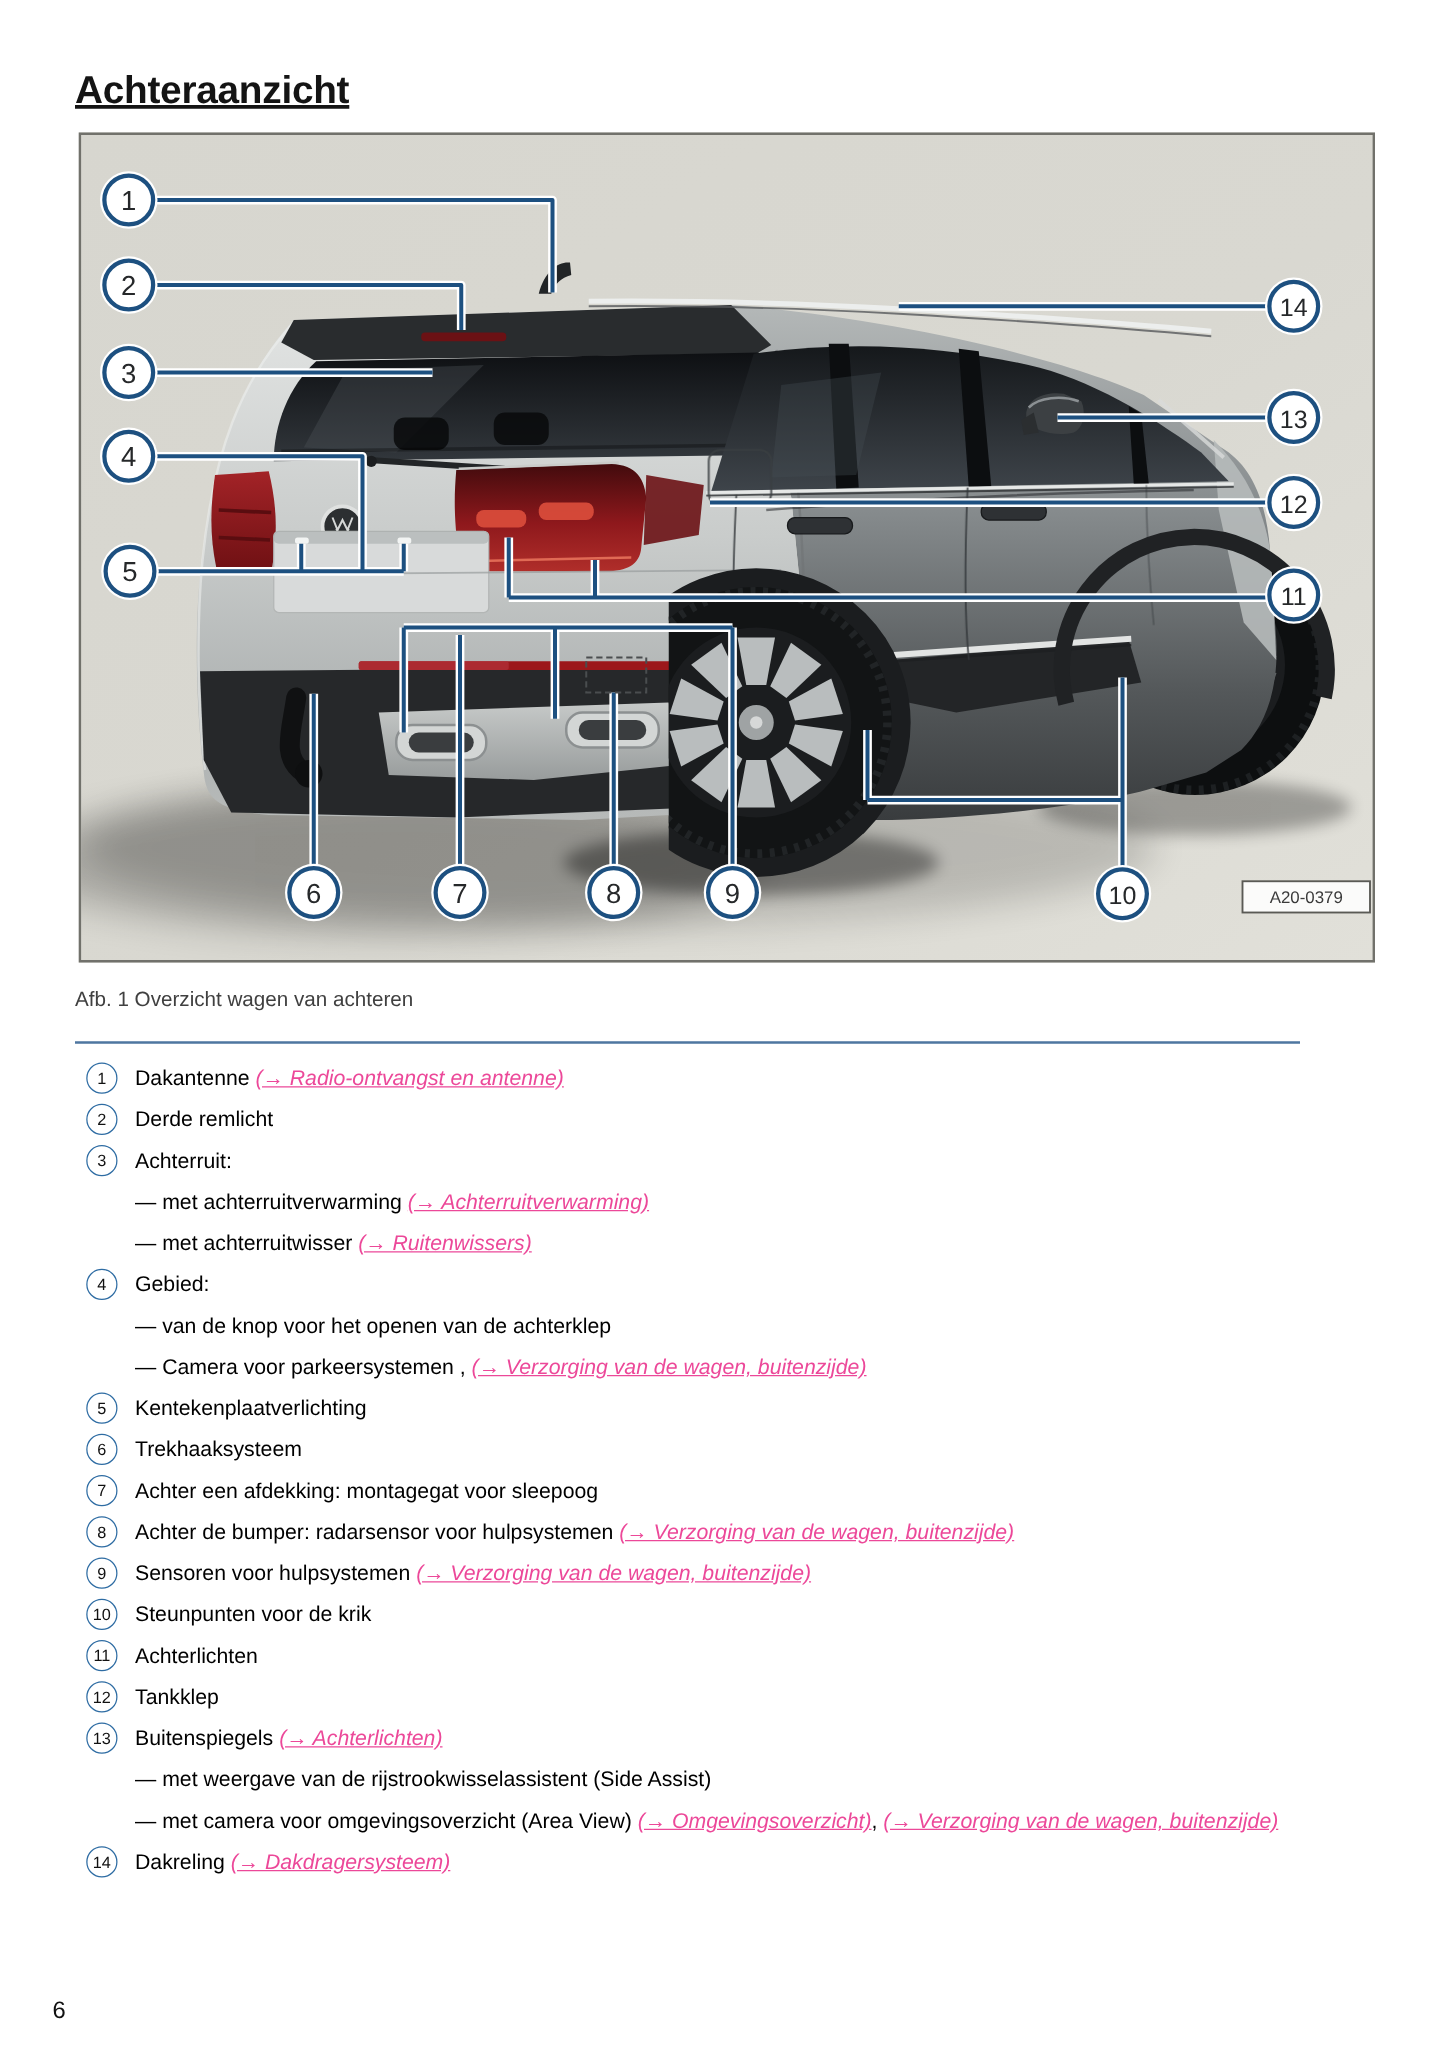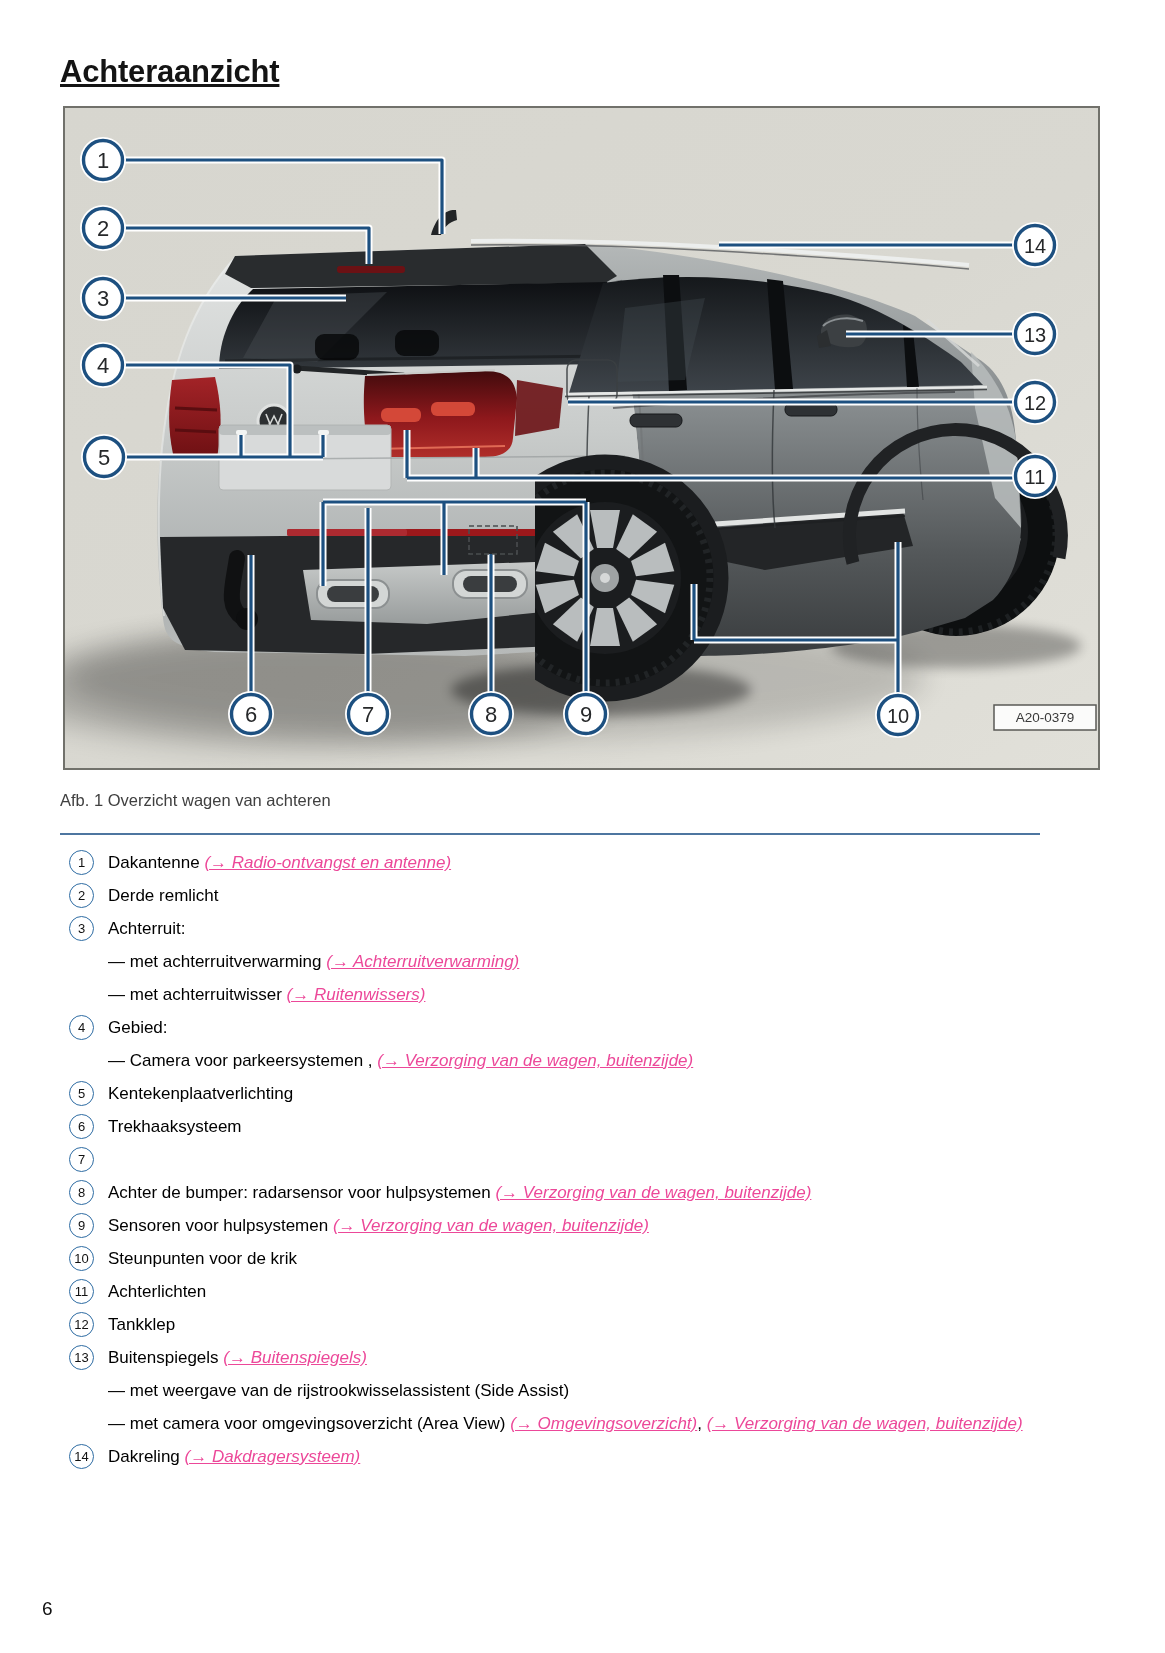--- a/index.html
+++ b/index.html
@@ -369,34 +369,36 @@
     <span class="lg-circ">3</span>
     <span class="lg-text">Achterruit:</span>
   </div>
   <div class="lg-sub"><span>— met achterruitverwarming </span><span class="xref">(→ Achterruitverwarming)</span></div>
   <div class="lg-sub"><span>— met achterruitwisser </span><span class="xref">(→ Ruitenwissers)</span></div>
 
   <div class="lg-row mt">
     <span class="lg-circ">4</span>
     <span class="lg-text">Gebied:</span>
   </div>
+  <div class="lg-sub"><span>— van de knop voor het openen van de achterklep</span></div>
   <div class="lg-sub"><span>— Camera voor parkeersystemen , </span><span class="xref">(→ Verzorging van de wagen, buitenzijde)</span></div>
 
   <div class="lg-row mt">
     <span class="lg-circ">5</span>
     <span class="lg-text">Kentekenplaatverlichting</span>
   </div>
 
   <div class="lg-row">
     <span class="lg-circ">6</span>
     <span class="lg-text">Trekhaaksysteem</span>
   </div>
 
   <div class="lg-row">
     <span class="lg-circ">7</span>
+    <span class="lg-text">Achter een afdekking: montagegat voor sleepoog</span>
   </div>
 
   <div class="lg-row">
     <span class="lg-circ">8</span>
     <span class="lg-text"><span>Achter de bumper: radarsensor voor hulpsystemen </span><span class="xref">(→ Verzorging van de wagen, buitenzijde)</span></span>
   </div>
 
   <div class="lg-row">
     <span class="lg-circ">9</span>
     <span class="lg-text"><span>Sensoren voor hulpsystemen </span><span class="xref">(→ Verzorging van de wagen, buitenzijde)</span></span>
@@ -412,21 +414,21 @@
     <span class="lg-text">Achterlichten</span>
   </div>
 
   <div class="lg-row">
     <span class="lg-circ">12</span>
     <span class="lg-text">Tankklep</span>
   </div>
 
   <div class="lg-row">
     <span class="lg-circ">13</span>
-    <span class="lg-text"><span>Buitenspiegels </span><span class="xref">(→ Buitenspiegels)</span></span>
+    <span class="lg-text"><span>Buitenspiegels </span><span class="xref">(→ Achterlichten)</span></span>
   </div>
   <div class="lg-sub"><span>— met weergave van de rijstrookwisselassistent (Side Assist)</span></div>
   <div class="lg-sub"><span>— met camera voor omgevingsoverzicht (Area View) </span><span class="xref">(→ Omgevingsoverzicht)</span><span>, </span><span class="xref">(→ Verzorging van de wagen, buitenzijde)</span></div>
 
   <div class="lg-row mt">
     <span class="lg-circ">14</span>
     <span class="lg-text"><span>Dakreling </span><span class="xref">(→ Dakdragersysteem)</span></span>
   </div>
 
 </div>

